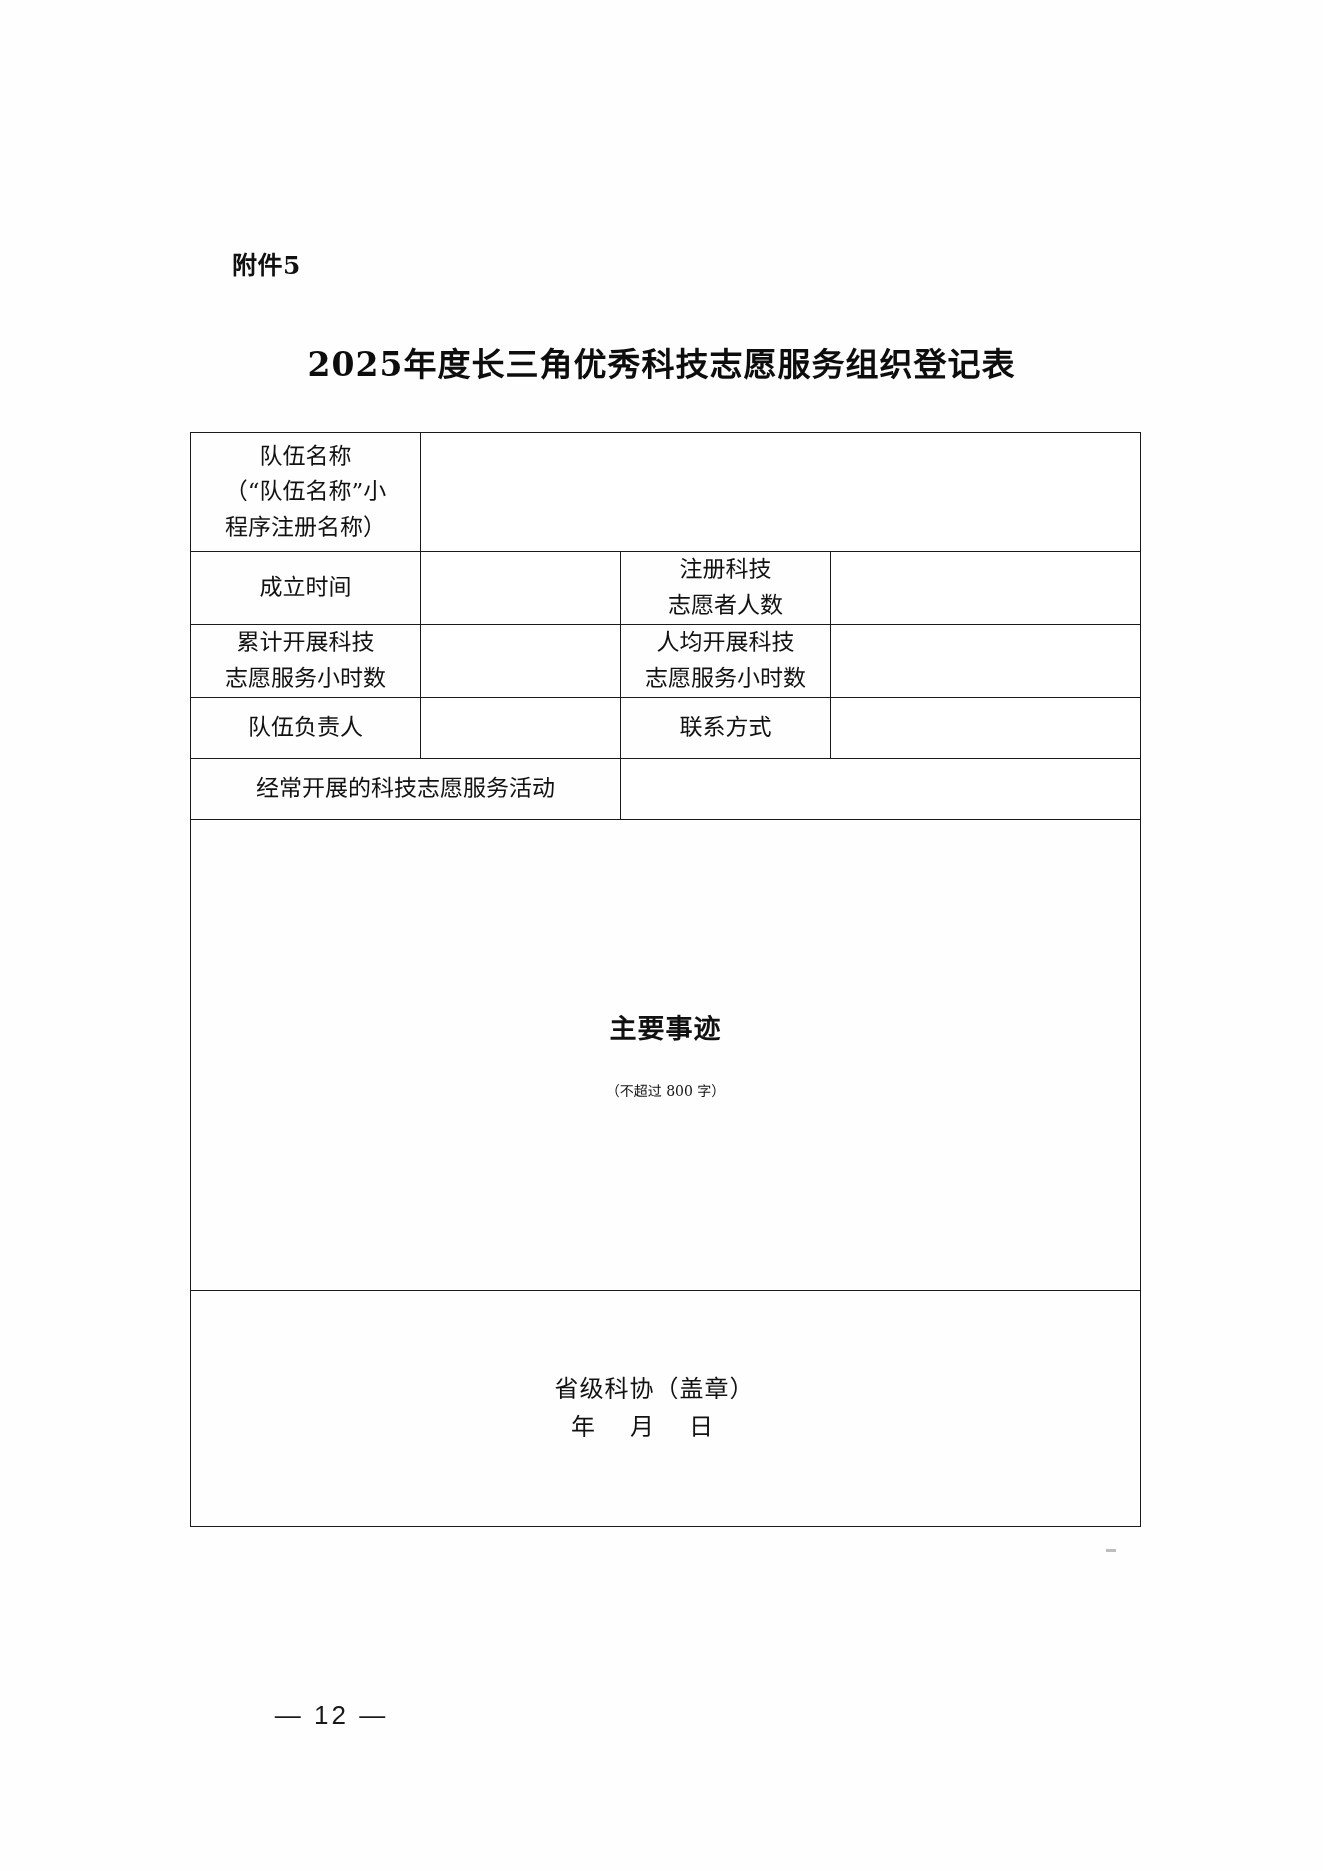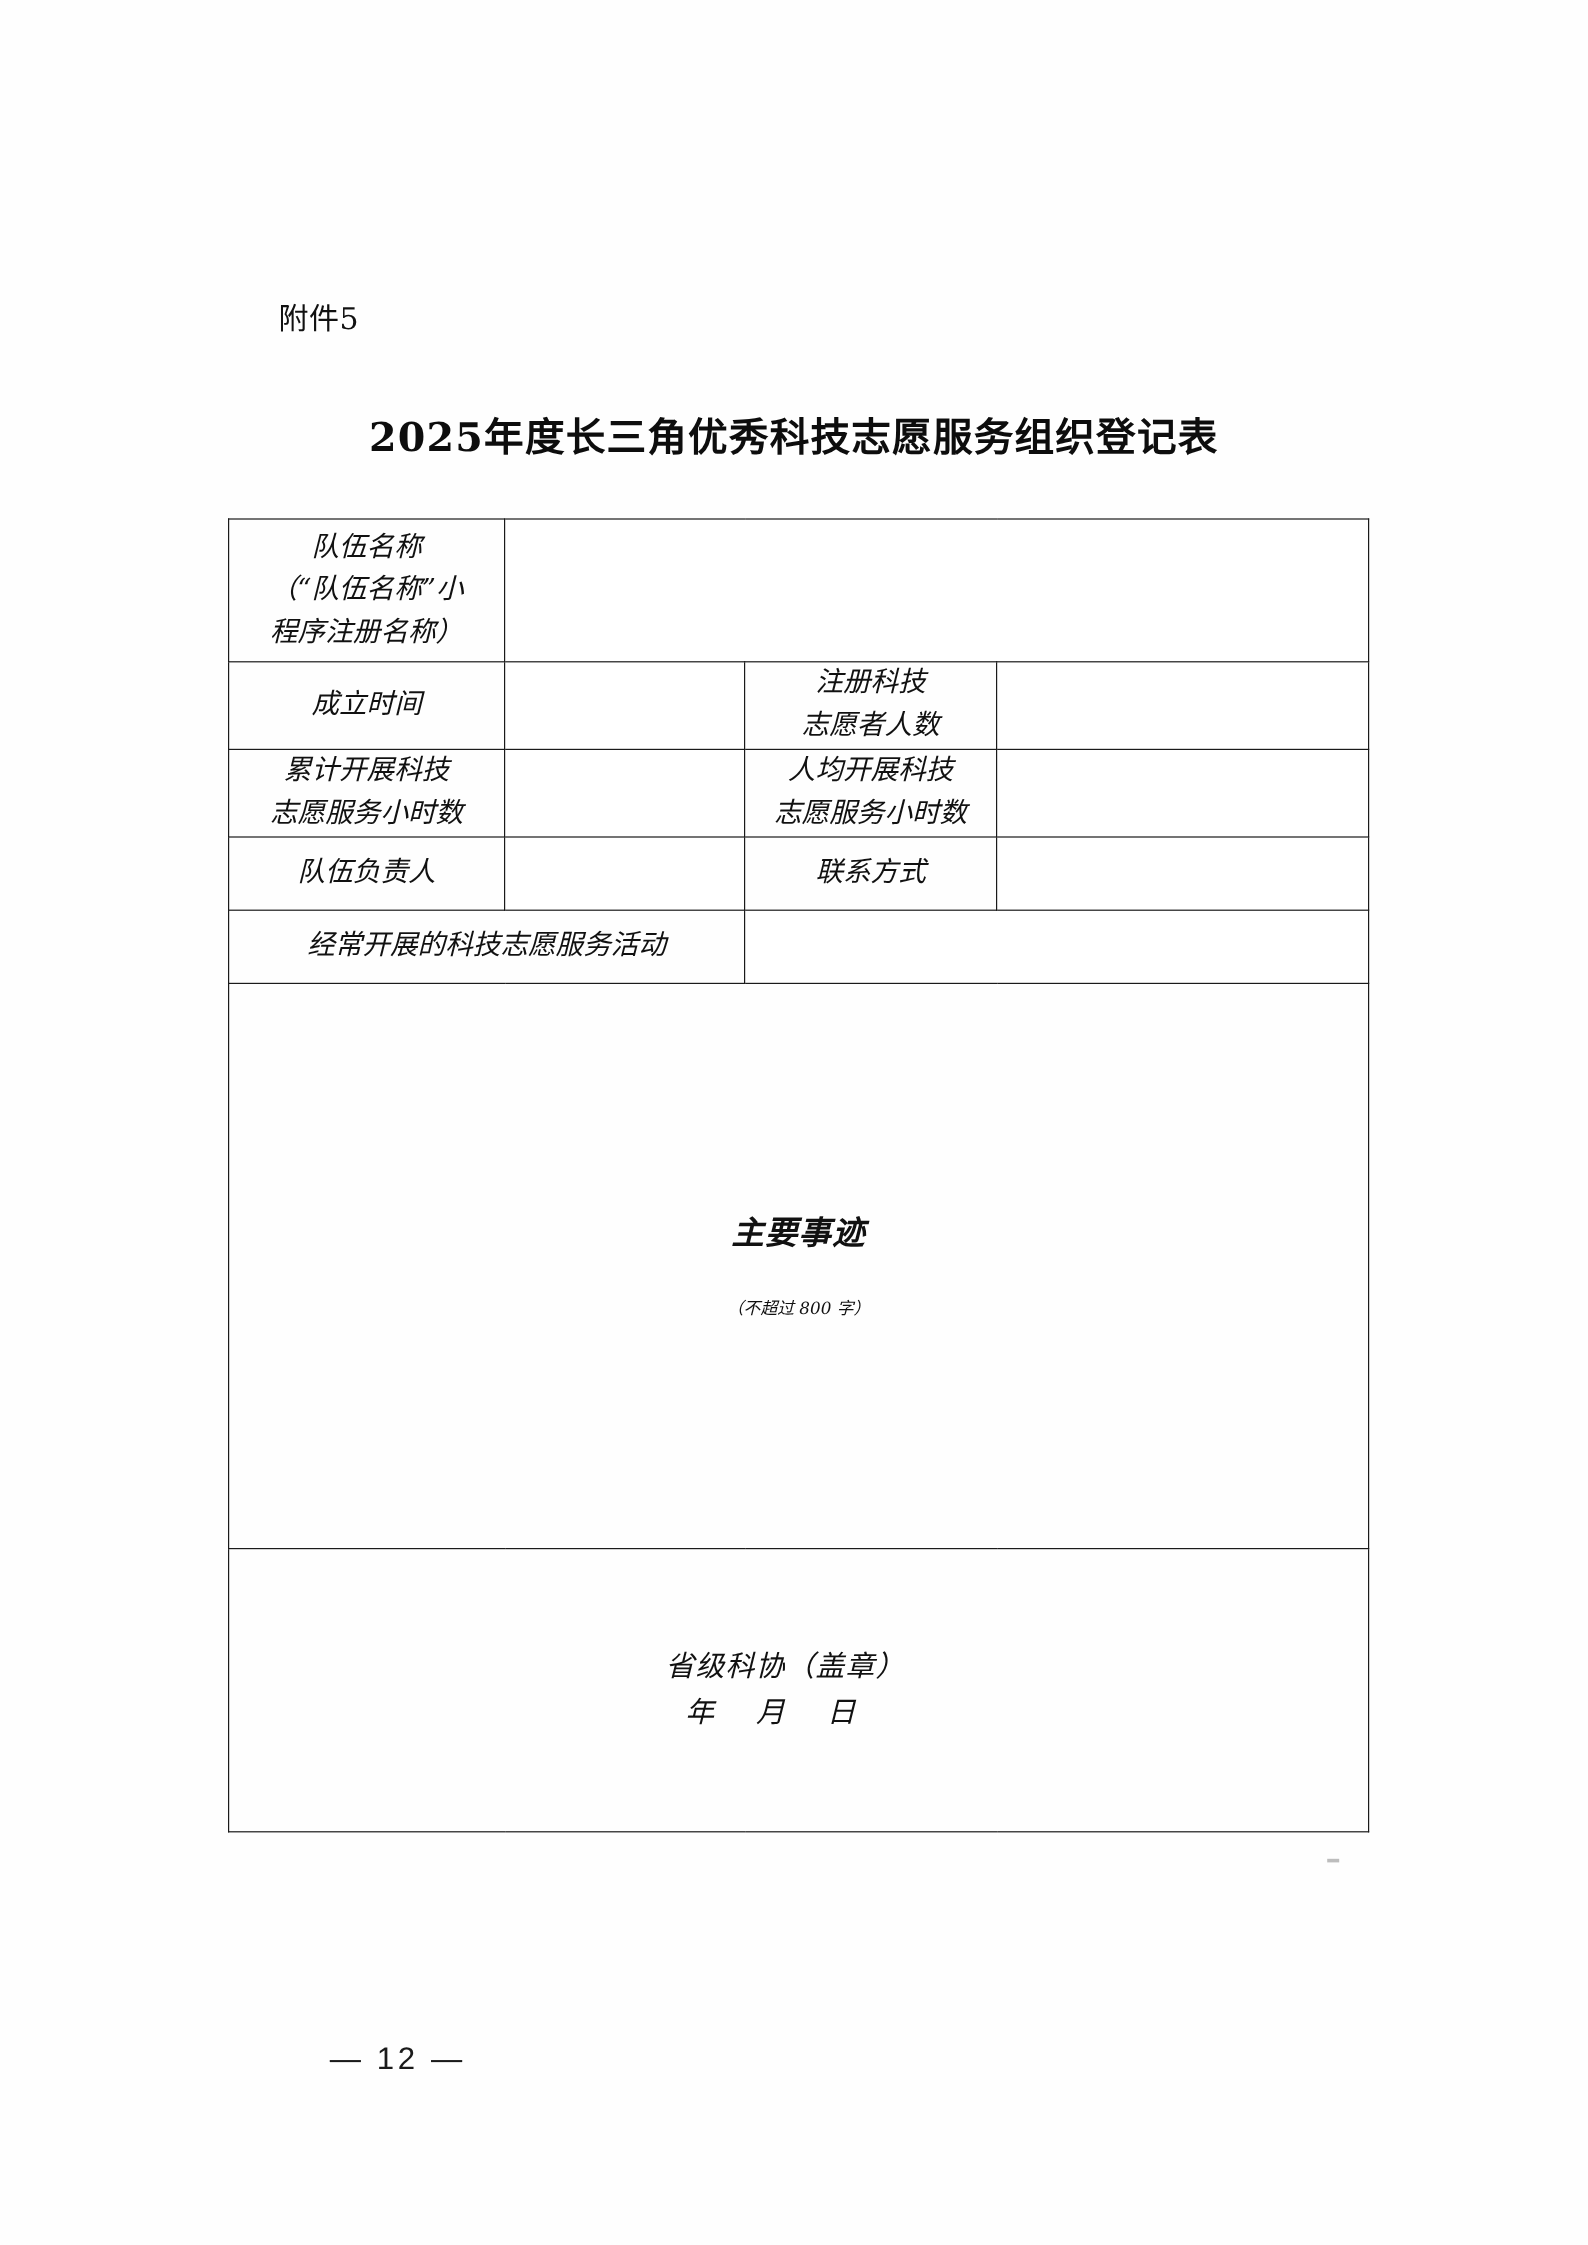--- a/index.html
+++ b/index.html
@@ -22,21 +22,21 @@
     width: 1323px;
     height: 1871px;
     background: #fefefe;
   }
 
   .attachment-label {
     position: absolute;
     left: 232px;
     top: 245px;
     font-size: 25px;
-    font-weight: normal;
+    font-weight: bold;
     letter-spacing: 0.5px;
     font-family: "DejaVu Serif", "Liberation Serif", serif;
     color: #111;
   }
 
   .doc-title {
     position: absolute;
     left: 0;
     top: 338px;
     width: 1323px;
@@ -49,21 +49,20 @@
   }
 
   .form-table {
     position: absolute;
     left: 190px;
     top: 432px;
     width: 950px;
     border-collapse: collapse;
     table-layout: fixed;
     font-family: "DejaVu Serif", "Liberation Serif", serif;
-    font-style: italic;
   }
   .form-table td {
     border: 1.5px solid #1a1a1a;
     padding: 0;
     vertical-align: middle;
     text-align: center;
     font-size: 23px;
     line-height: 1.55;
     color: #111;
   }

